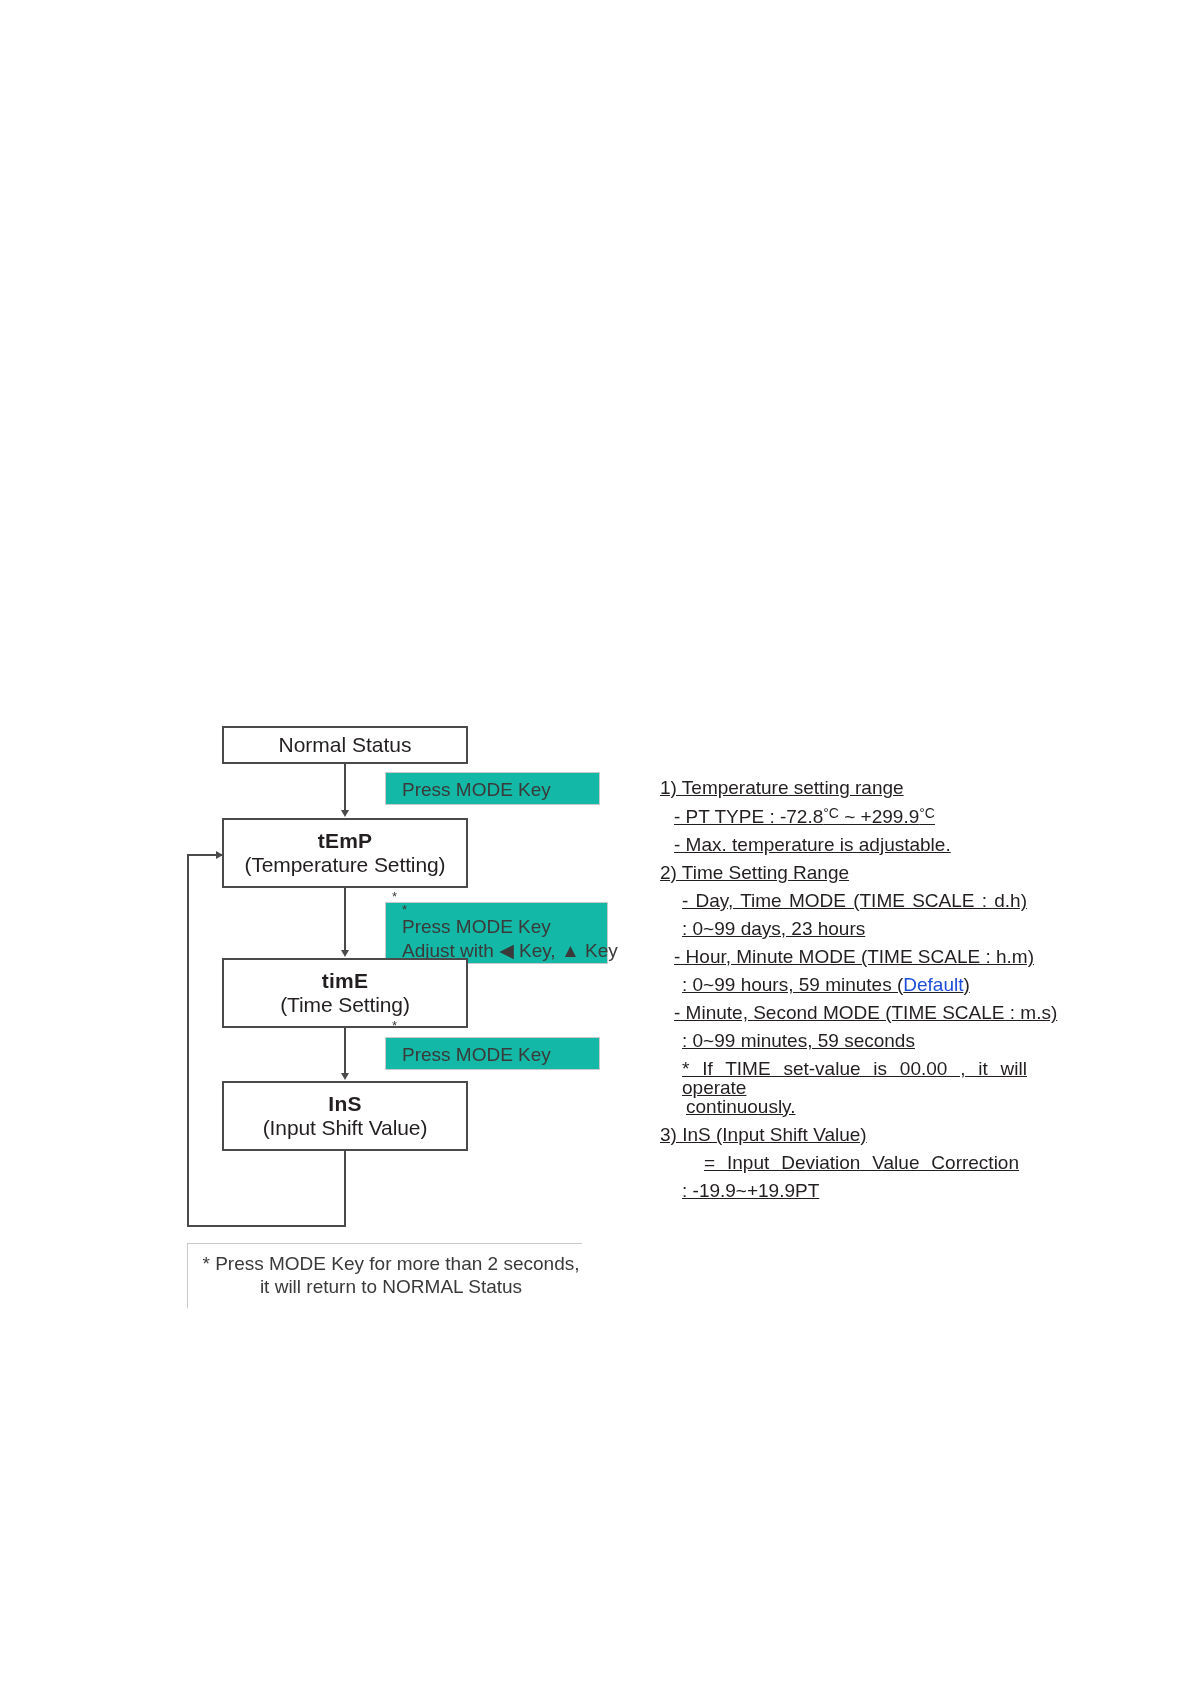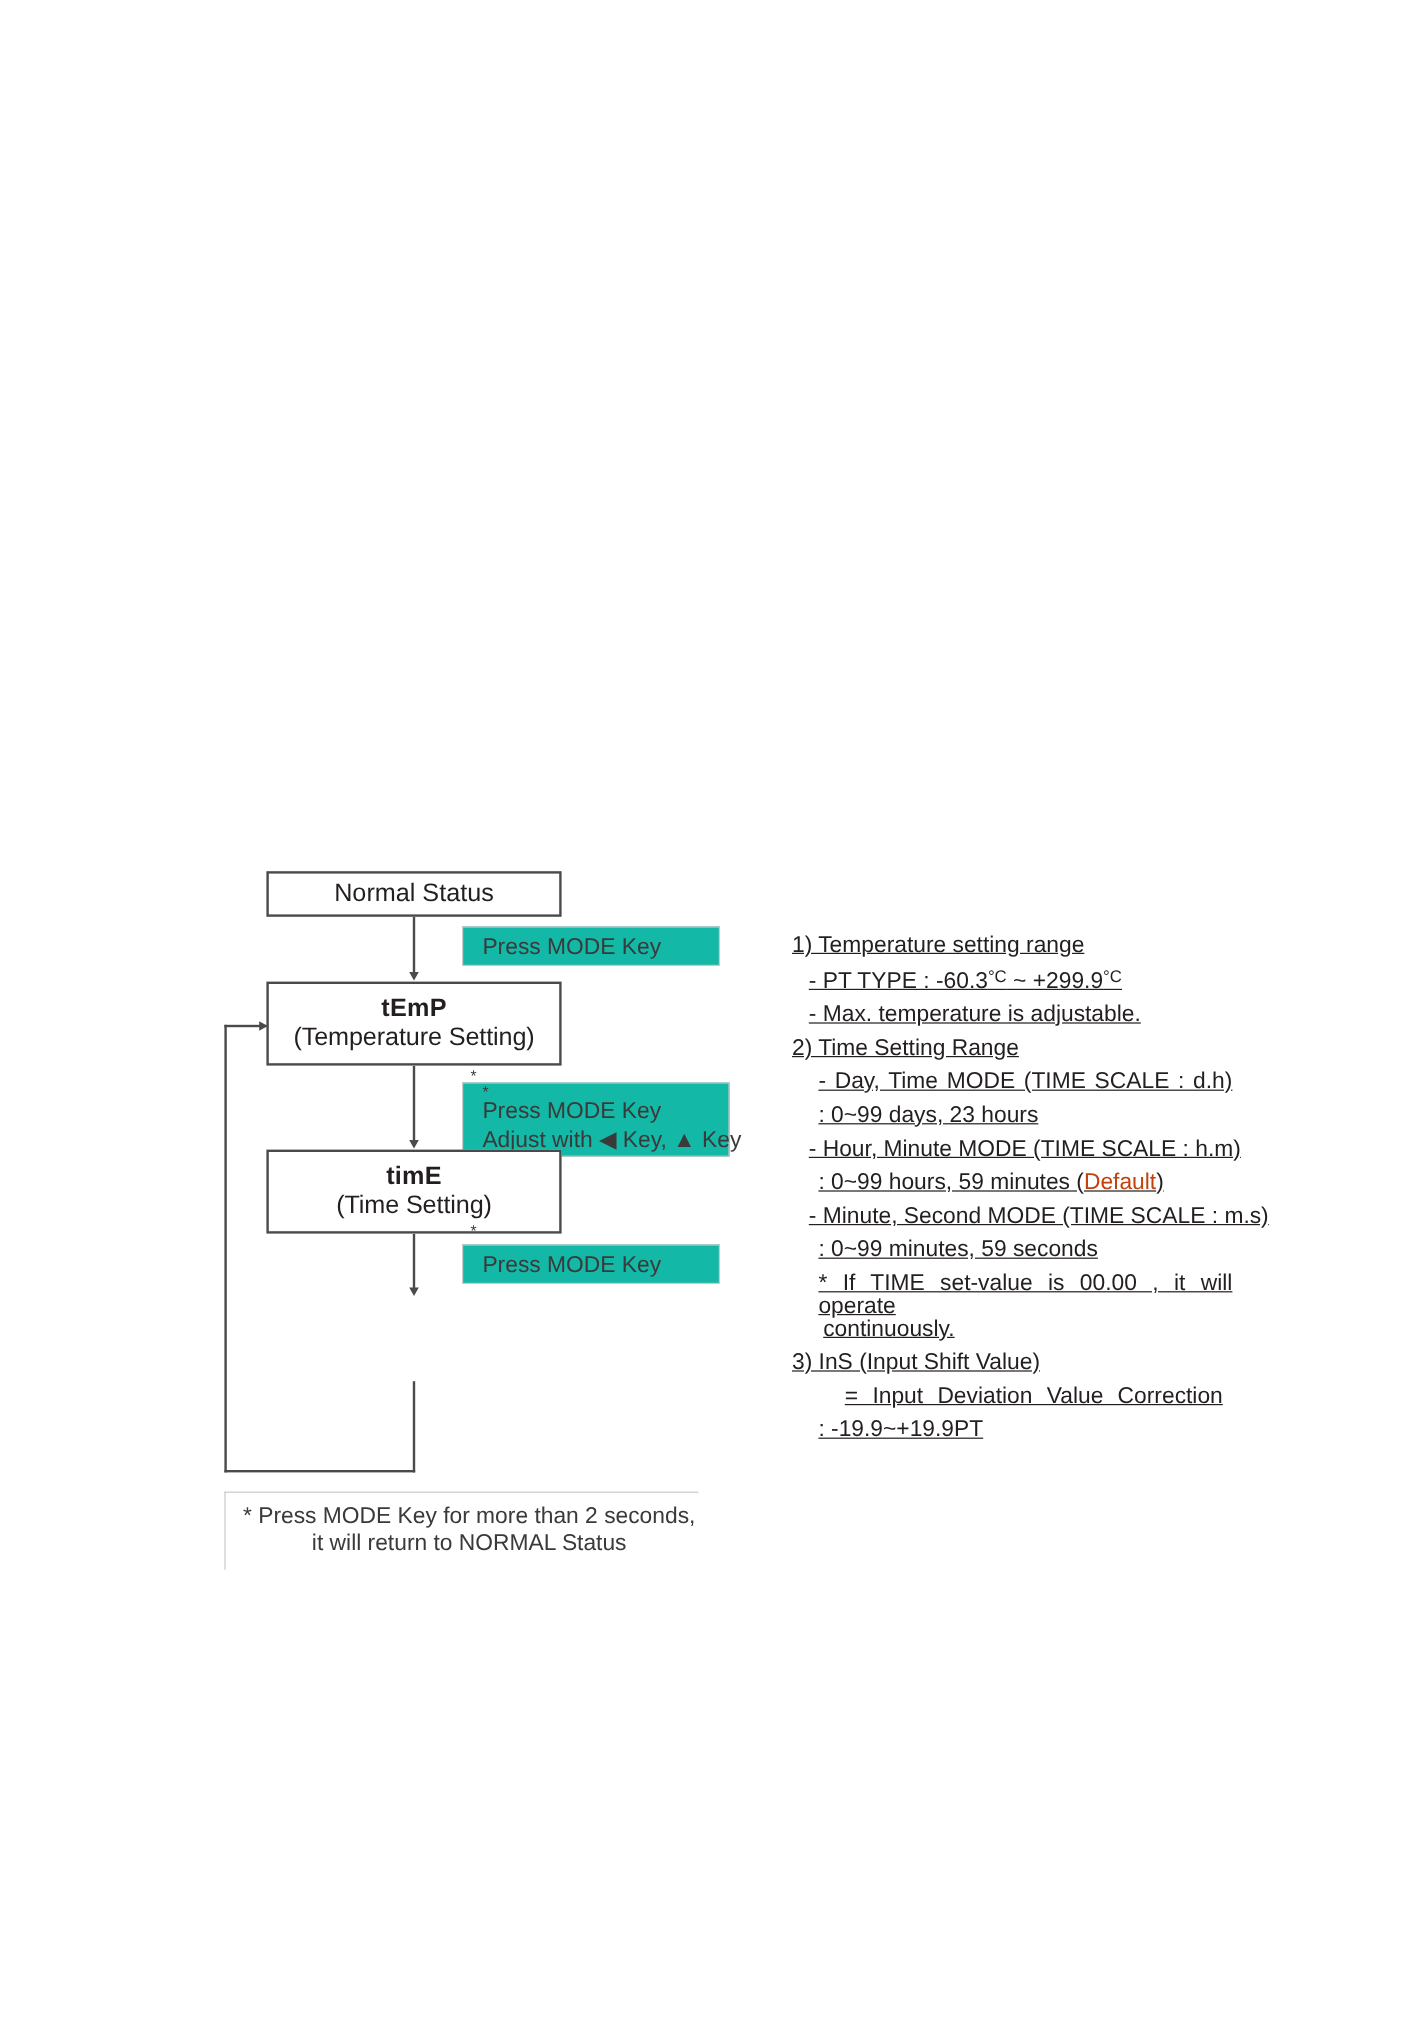--- a/index.html
+++ b/index.html
@@ -161,21 +161,21 @@
     margin-bottom: 9px;
   }
   .specs .row.just {
     white-space: normal;
     text-align: justify;
     text-align-last: justify;
   }
   .specs .row.i1 { padding-left: 14px; }
   .specs .row.i2 { padding-left: 22px; }
   .specs .row.i4 { padding-left: 44px; }
-  .specs .blue { color: #c2410c; }
+  .specs .blue { color: #1d4ed8; }
   .specs .deg  { font-size: 14px; vertical-align: 5px; }
   .specs .contword { padding-left: 26px; display: block; white-space: nowrap; }
 </style>
 </head>
 <body>
 
 <div id="page">
 
   <div class="flow">
 
@@ -213,39 +213,43 @@
 
     <div class="node-star" style="left:392px; top:1022px;">*</div>
 
     <div class="vline" style="left:344px; top:1028px; height:46px;"></div>
     <div class="arrow-down" style="left:341px; top:1073px;"></div>
 
     <div class="callout" id="callout-3">
       <span class="ln">Press MODE Key</span>
     </div>
 
+    <div class="node" id="node-ins">
+      <div class="code">InS</div>
+      <div class="desc">(Input Shift Value)</div>
+    </div>
 
     <div class="vline" style="left:344px; top:1151px; height:76px;"></div>
     <div class="hline" style="left:187px; top:1225px; width:159px;"></div>
     <div class="vline" style="left:187px; top:854px; height:373px;"></div>
     <div class="hline" style="left:187px; top:854px; width:38px;"></div>
     <div class="arrow-right" style="left:216px; top:851px;"></div>
 
     <div id="footer-note">
       <span class="ln">* Press MODE Key for more than 2 seconds,</span>
       <span class="ln">it will return to NORMAL Status</span>
     </div>
 
   </div>
 
   <div class="specs">
 
     <span class="row">1) Temperature setting range</span>
 
-    <span class="row i1"><span>- PT TYPE : -60.3</span><span class="deg">°C</span><span> ~ +299.9</span><span class="deg">°C</span></span>
+    <span class="row i1"><span>- PT TYPE : -72.8</span><span class="deg">°C</span><span> ~ +299.9</span><span class="deg">°C</span></span>
 
     <span class="row i1">- Max. temperature is adjustable.</span>
 
     <span class="row">2) Time Setting Range</span>
 
     <span class="row just i2" style="width:345px;">-  Day,  Time  MODE  (TIME  SCALE  :  d.h)</span>
 
     <span class="row i2">: 0~99 days, 23 hours</span>
 
     <span class="row i1">- Hour, Minute MODE (TIME SCALE : h.m)</span>

